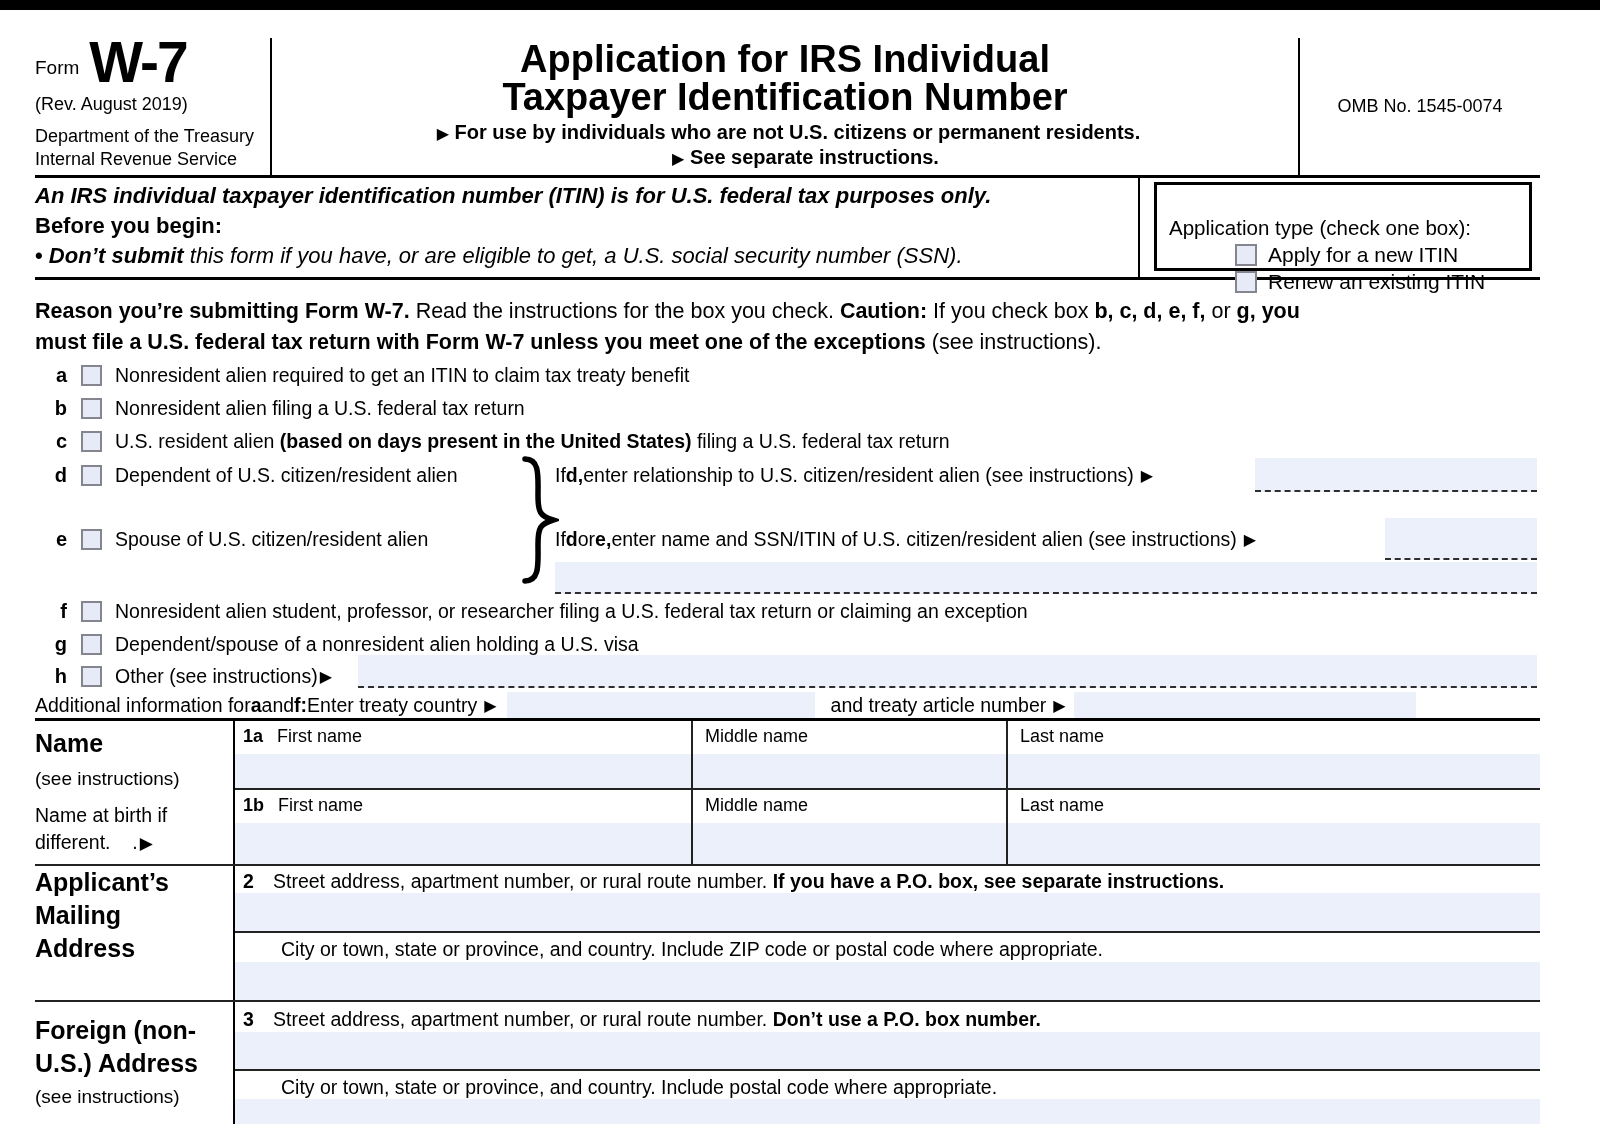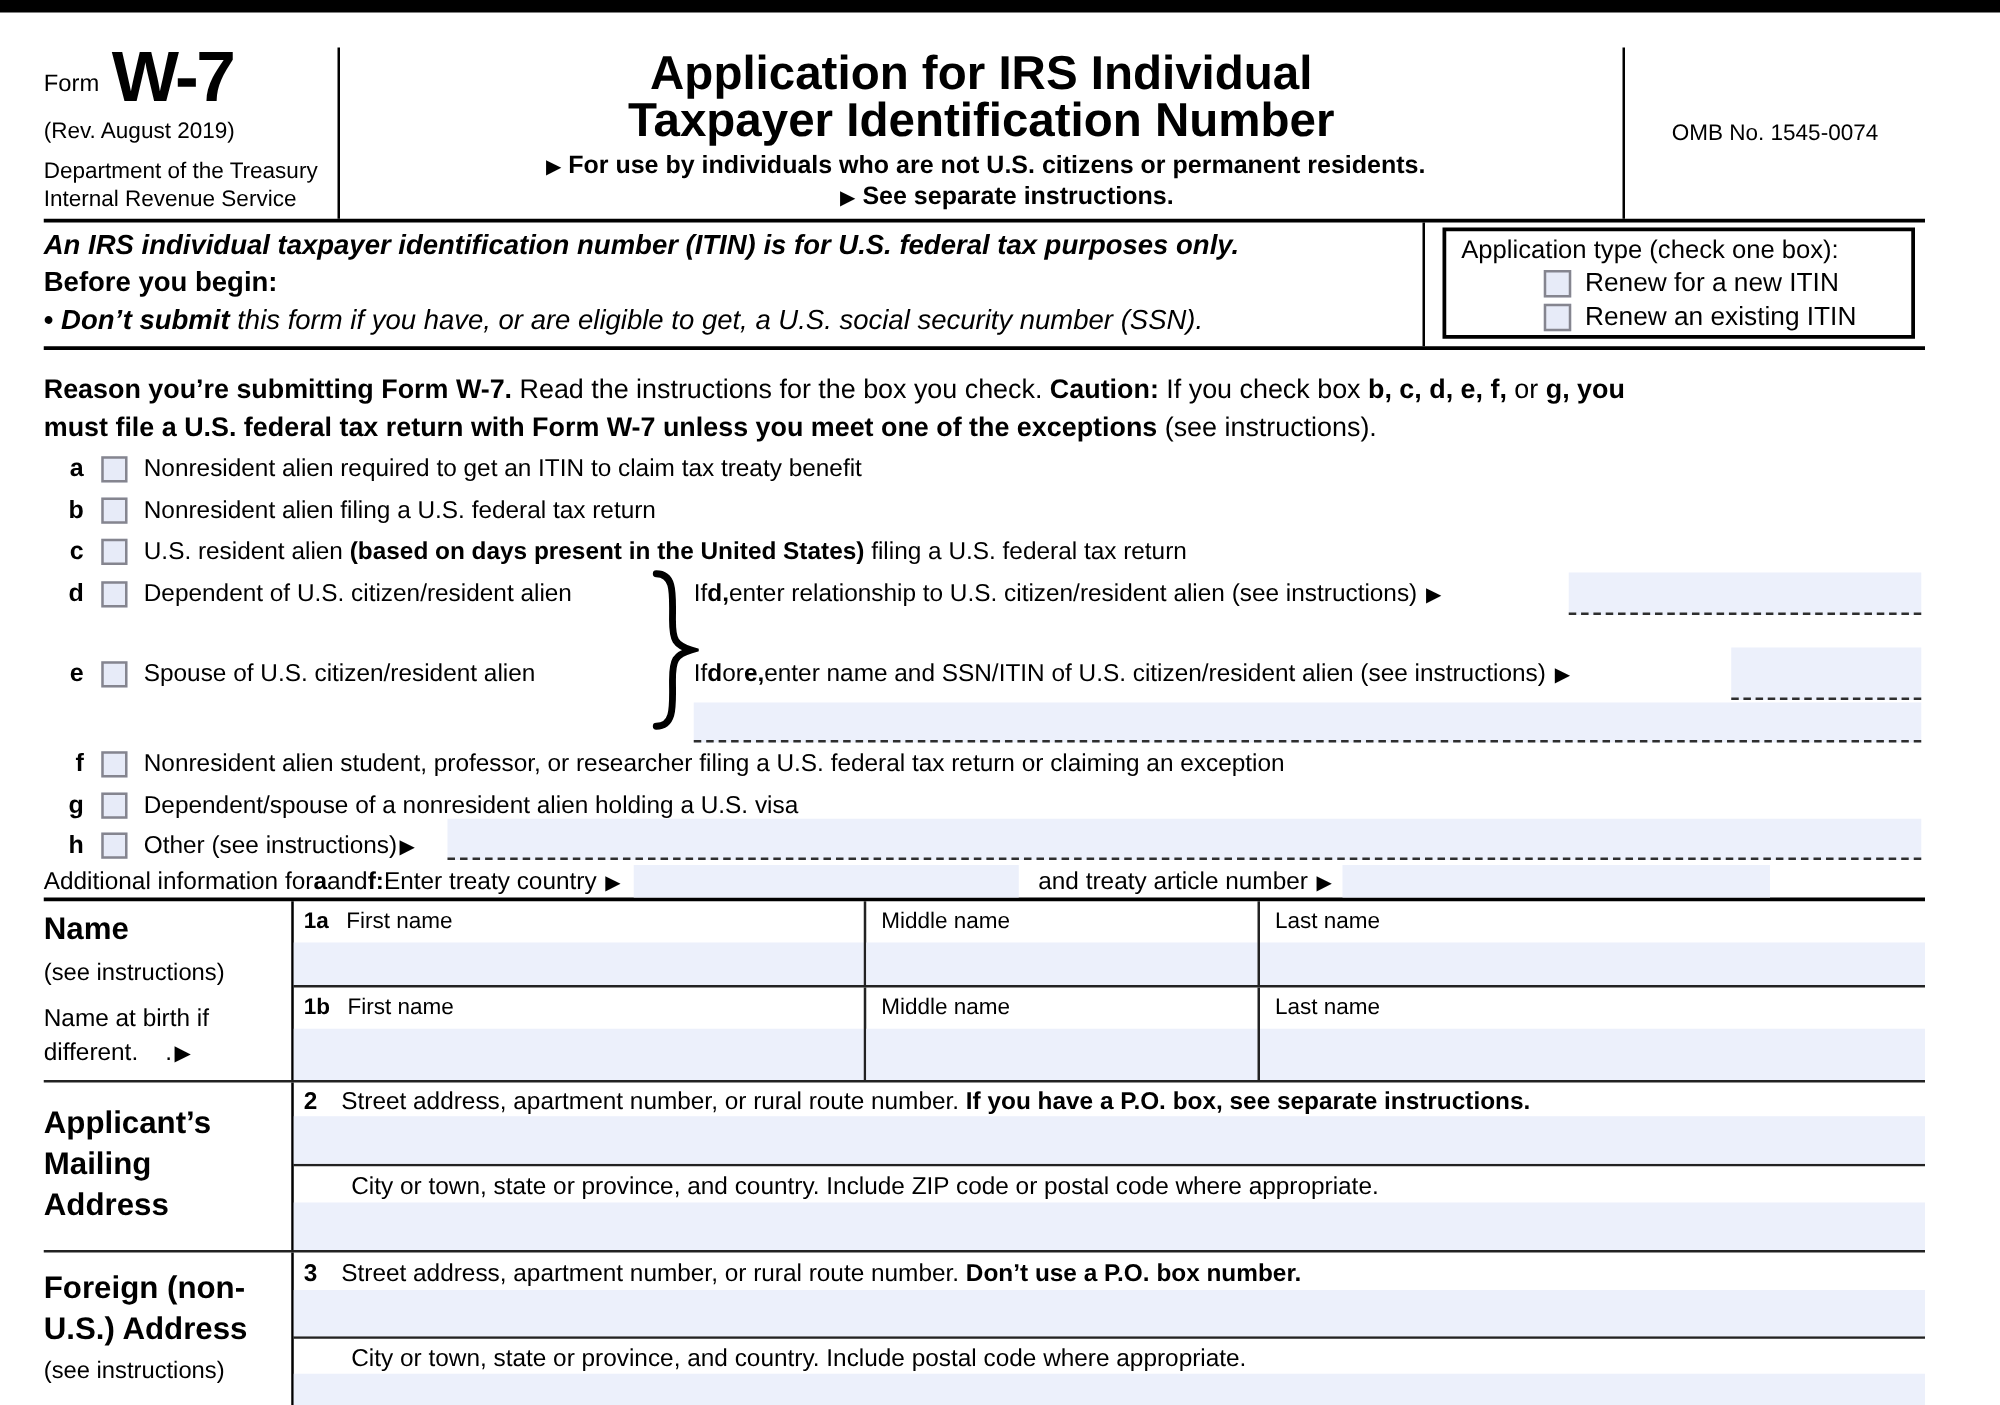--- a/index.html
+++ b/index.html
@@ -29,21 +29,21 @@
   
   .intro-band { display:flex; border-bottom:3px solid #000; height:102px; }
   .intro-left { width:1105px; border-right:2px solid #000; padding-top:5px; }
   .it1 { font-size:22px; font-weight:bold; font-style:italic; }
   .it2 { font-size:22px; font-weight:bold; margin-top:4px; }
   .it3 { font-size:22px; font-style:italic; margin-top:4px; }
   .it3 .bullet { font-style:normal; font-weight:bold; }
   .intro-right { flex:1; position:relative; }
   .app-box { position:absolute; left:14px; top:4px; right:8px; bottom:6px;
              border:3px solid #000; padding:3px 6px 0 12px; }
-  .app-title { font-size:20.5px; }
+  .app-title { font-size:20.5px;margin-top:28px; }
   .app-opt { display:flex; align-items:center; margin:3px 0 0 66px; font-size:21px; }
   .cb { width:21px; height:21px; background:#e7ebf8; border:2px solid #85858f; flex:0 0 auto; }
   .app-opt .cb { width:22px; height:22px; margin-right:11px; }
 
   
   .reason-intro { padding-top:16px; font-size:21.5px; line-height:31px; }
   .b { font-weight:bold; }
   .reason-rows { position:relative; height:360px; }
   .rrow { position:absolute; left:0; height:26px; display:flex; align-items:center; }
   .rletter { width:32px; text-align:right; font-weight:bold; font-size:20px; }
@@ -92,21 +92,21 @@
   .mail .alabel1 { height:27px; padding-top:4px; }
   .mail .ainput1 { height:38px; }
   .mail .mid { border-bottom:2px solid #222; }
   .mail .alabel2 { height:29px; padding:5px 0 0 46px; }
   .mail .ainput2 { height:38px; }
   .fore .alabel1 { height:30px; padding-top:6px; }
   .fore .ainput1 { height:37px; }
   .fore .mid { border-bottom:2px solid #222; }
   .fore .alabel2 { height:28px; padding:5px 0 0 46px; }
   .fore .ainput2 { height:33px; }
-  .mail-side { padding-top:16px; }
+  .mail-side { padding-top:0; }
   .fore-side { padding-top:12px; }
   .fore-side .side-sub { margin-top:6px; }
 </style>
 </head>
 <body>
 
 <div class="topbar"></div>
 
 <div class="page">
 
@@ -146,21 +146,21 @@
       <div class="it3">
         <span class="bullet">•</span>
         <span class="b">Don’t submit</span><span> this form if you have, or are eligible to get, a U.S. social security number (SSN).</span>
       </div>
     </div>
     <div class="intro-right">
       <div class="app-box">
         <div class="app-title">Application type (check one box):</div>
         <div class="app-opt">
           <span class="cb"></span>
-          <span>Renew for a new ITIN</span>
+          <span>Apply for a new ITIN</span>
         </div>
         <div class="app-opt">
           <span class="cb"></span>
           <span>Renew an existing ITIN</span>
         </div>
       </div>
     </div>
   </div>
 
   <div class="reason-intro">

